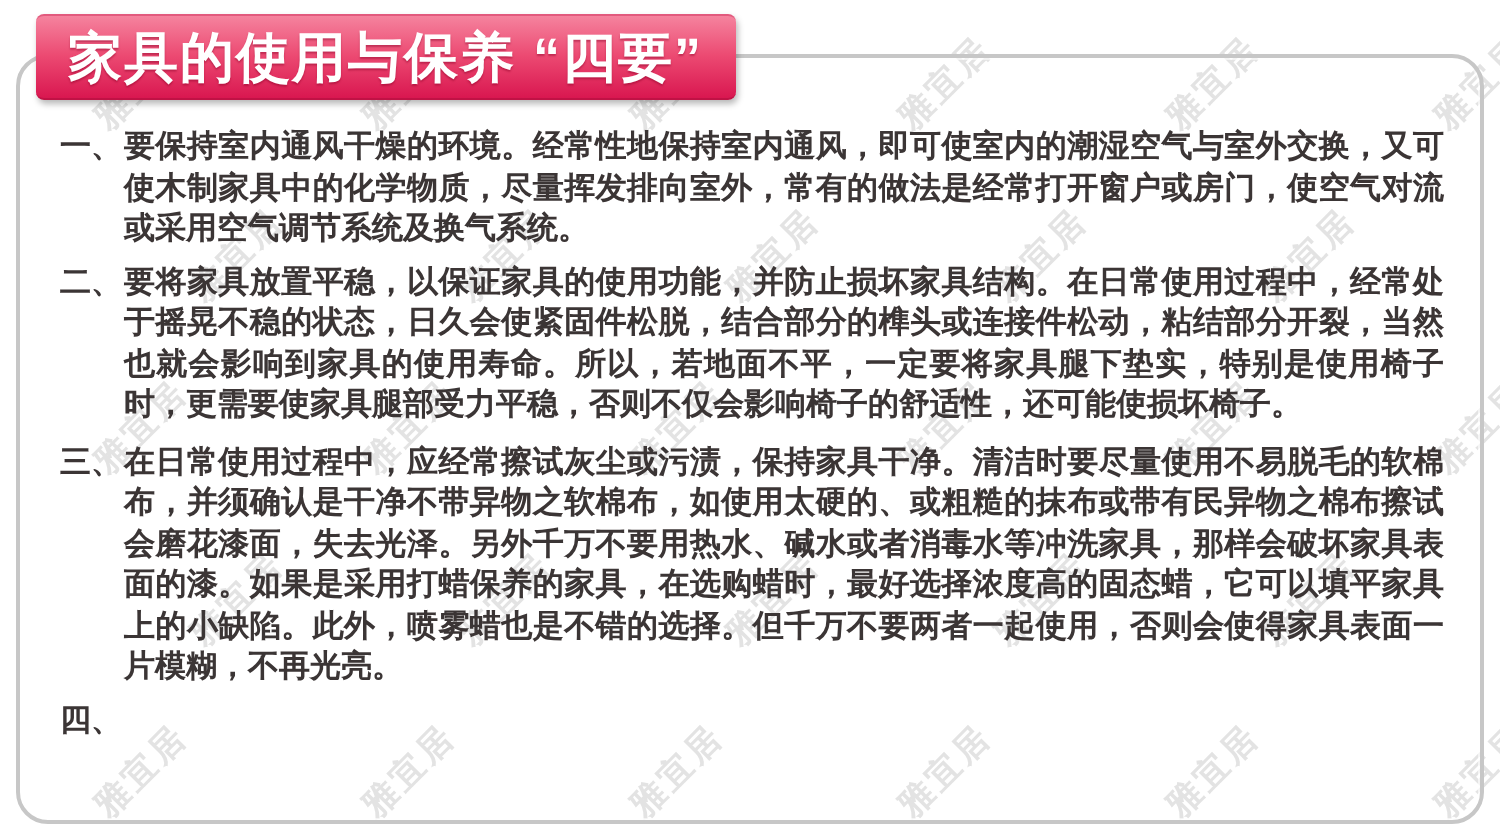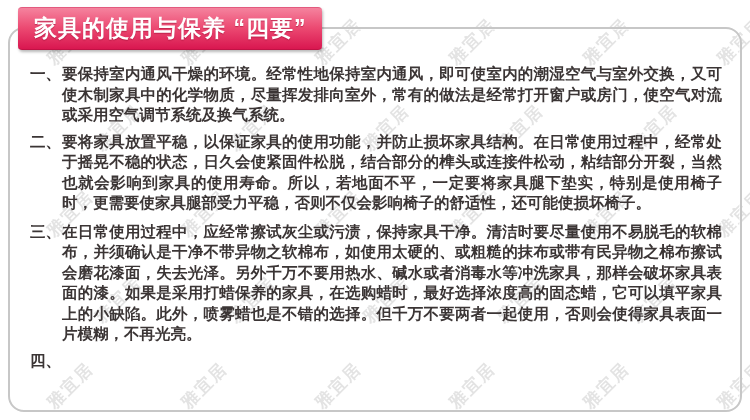--- a/index.html
+++ b/index.html
@@ -26,21 +26,21 @@
     z-index:2;background:transparent;
   }
   .banner{
     position:absolute;left:18px;top:7px;height:41px;z-index:4;
     display:flex;align-items:center;padding:0 16px;border-radius:4px;
     background:linear-gradient(180deg,var(--banner-top) 0%,var(--banner-mid) 48%,var(--banner-bottom) 100%);
     border-top:1px solid #e25a7e;border-bottom:1px solid #c01245;
     box-shadow:1px 2px 3px rgba(0,0,0,.28);
   }
   .banner .title{
-    color:var(--banner-text);font-size:23px;font-weight:bold;letter-spacing:1px;
+    color:var(--banner-text);font-size:27px;font-weight:bold;letter-spacing:1px;
     text-shadow:0 1px 1px rgba(140,0,40,.45);white-space:nowrap;text-align:center;
   }
   .content{
     position:absolute;left:30px;top:64px;width:692px;z-index:3;
     color:var(--body-text);font-weight:bold;font-size:15.5px;
     line-height:20.5px;text-align:justify;
   }
   .sec{position:relative;padding-left:32px;margin-bottom:6px;}
   .sec .num{position:absolute;left:0;top:0;}
   .sub{margin-top:8px;}

